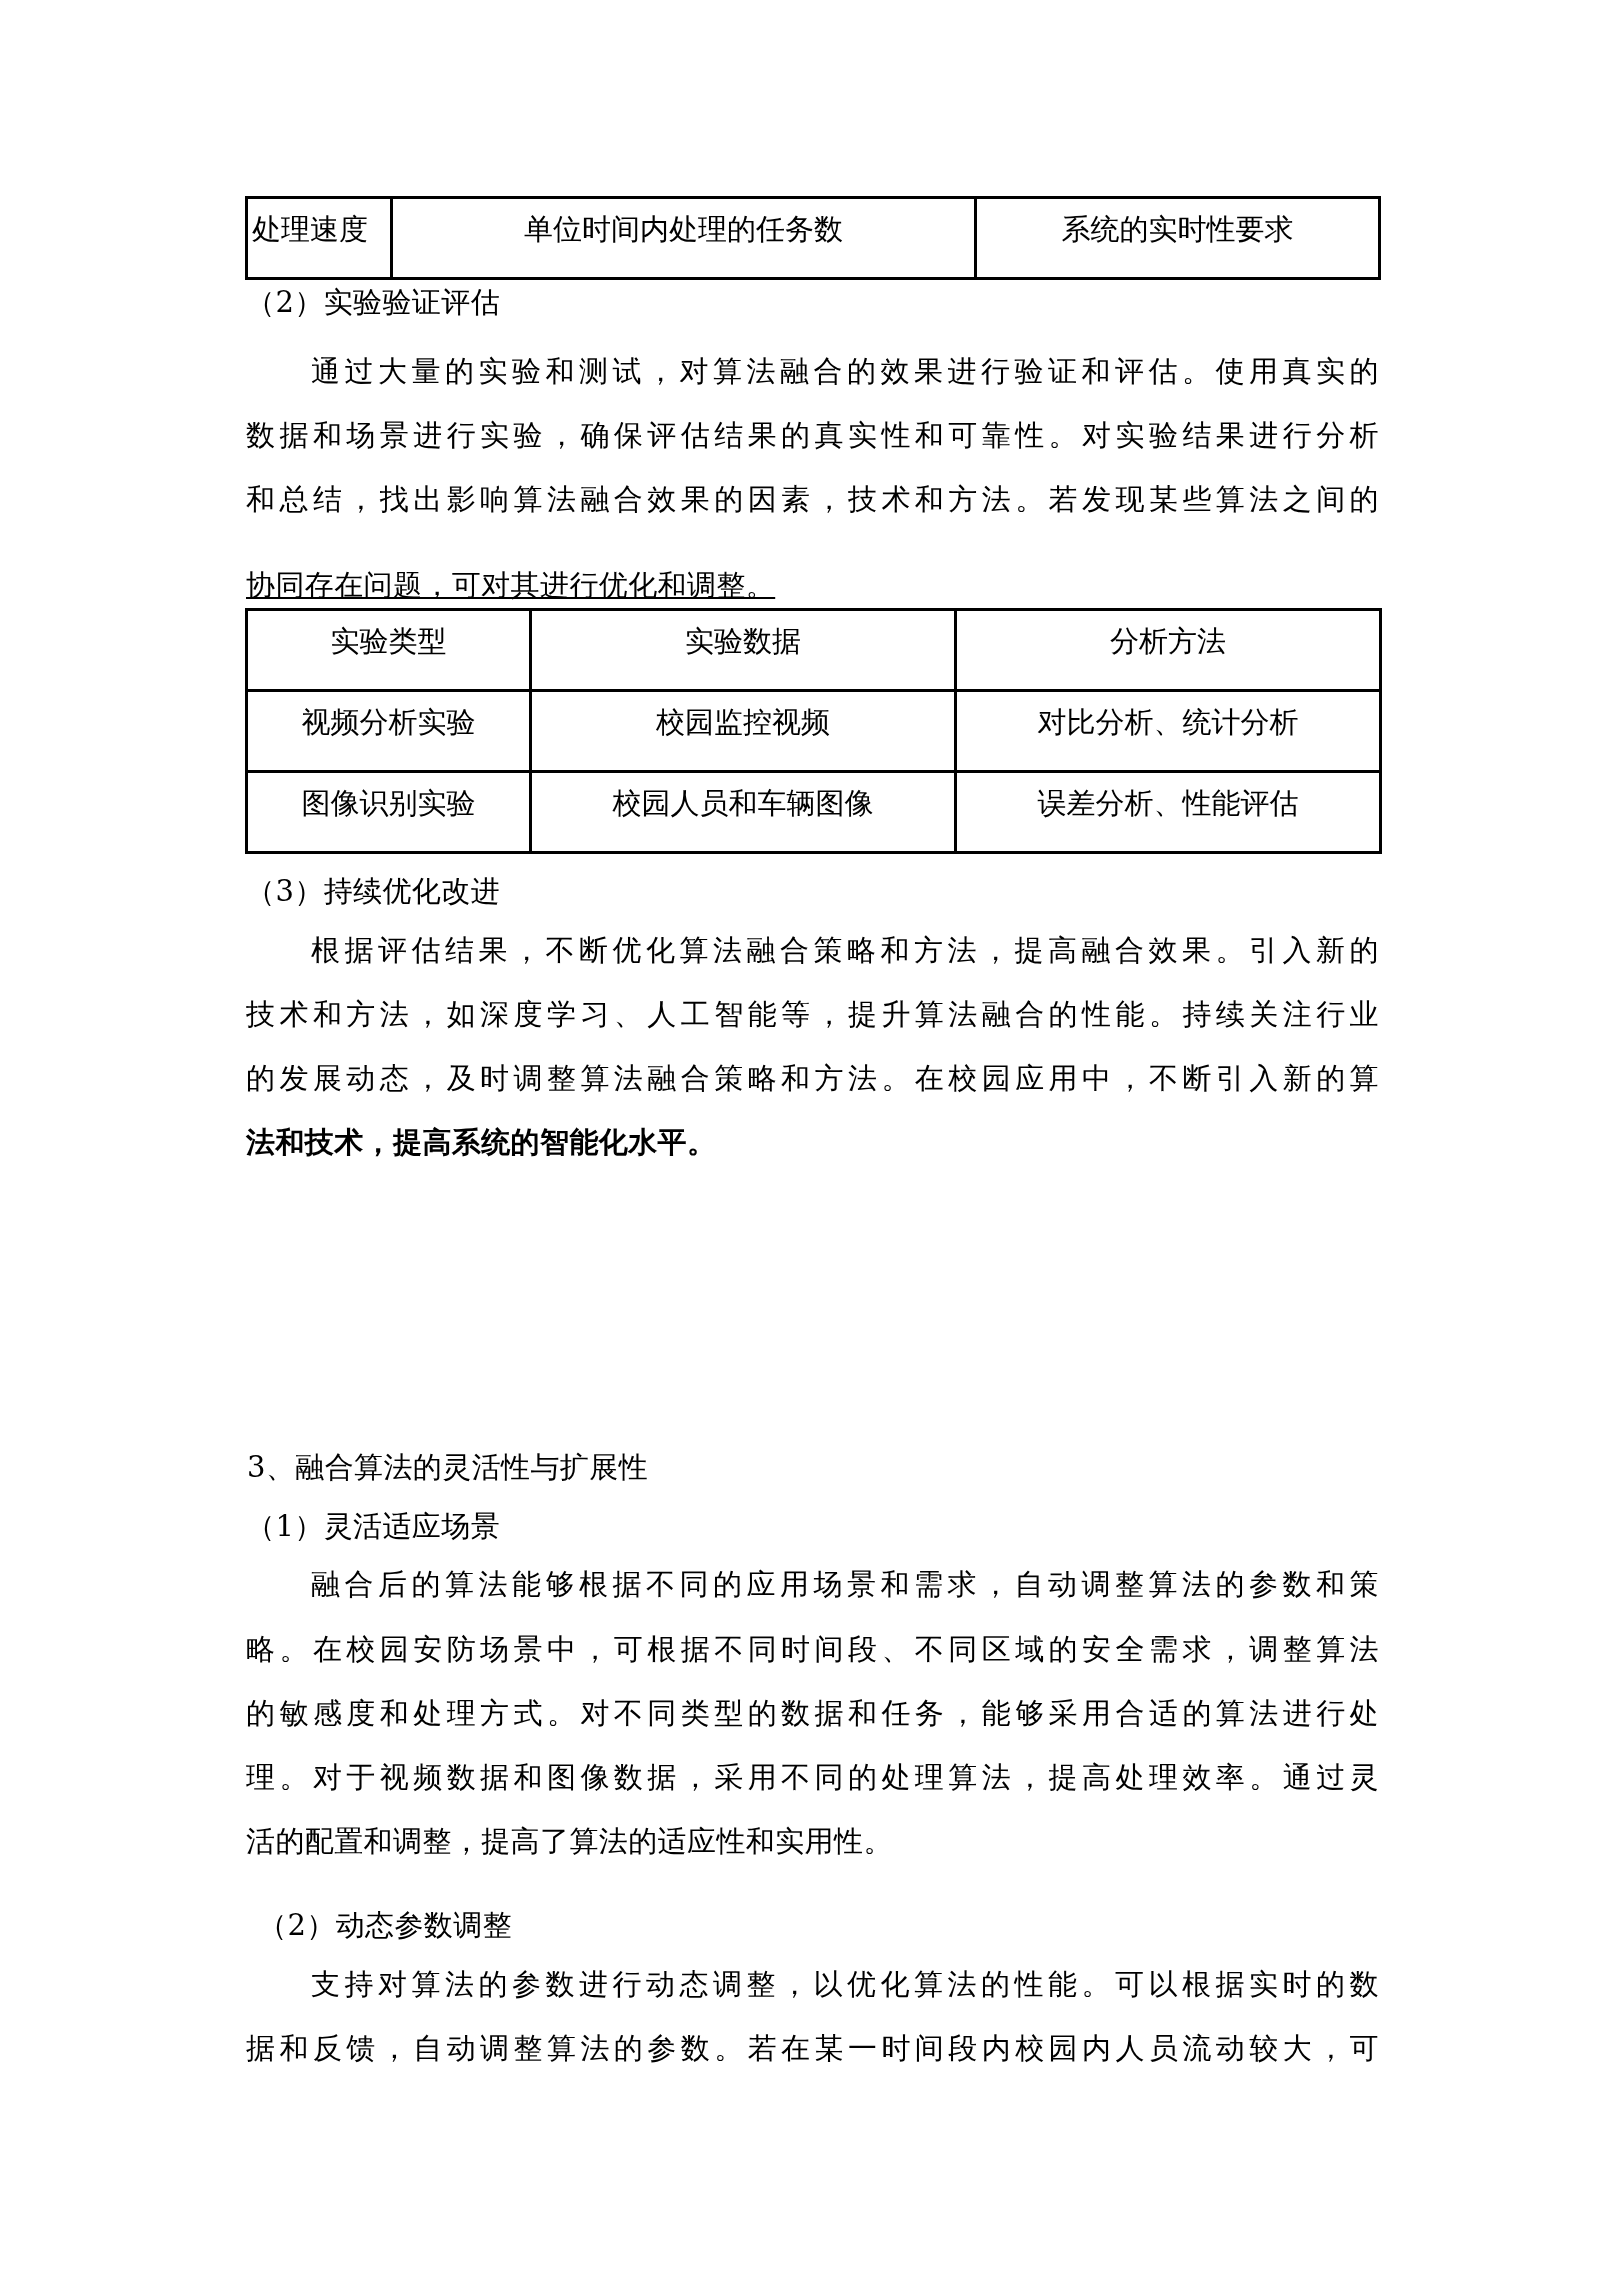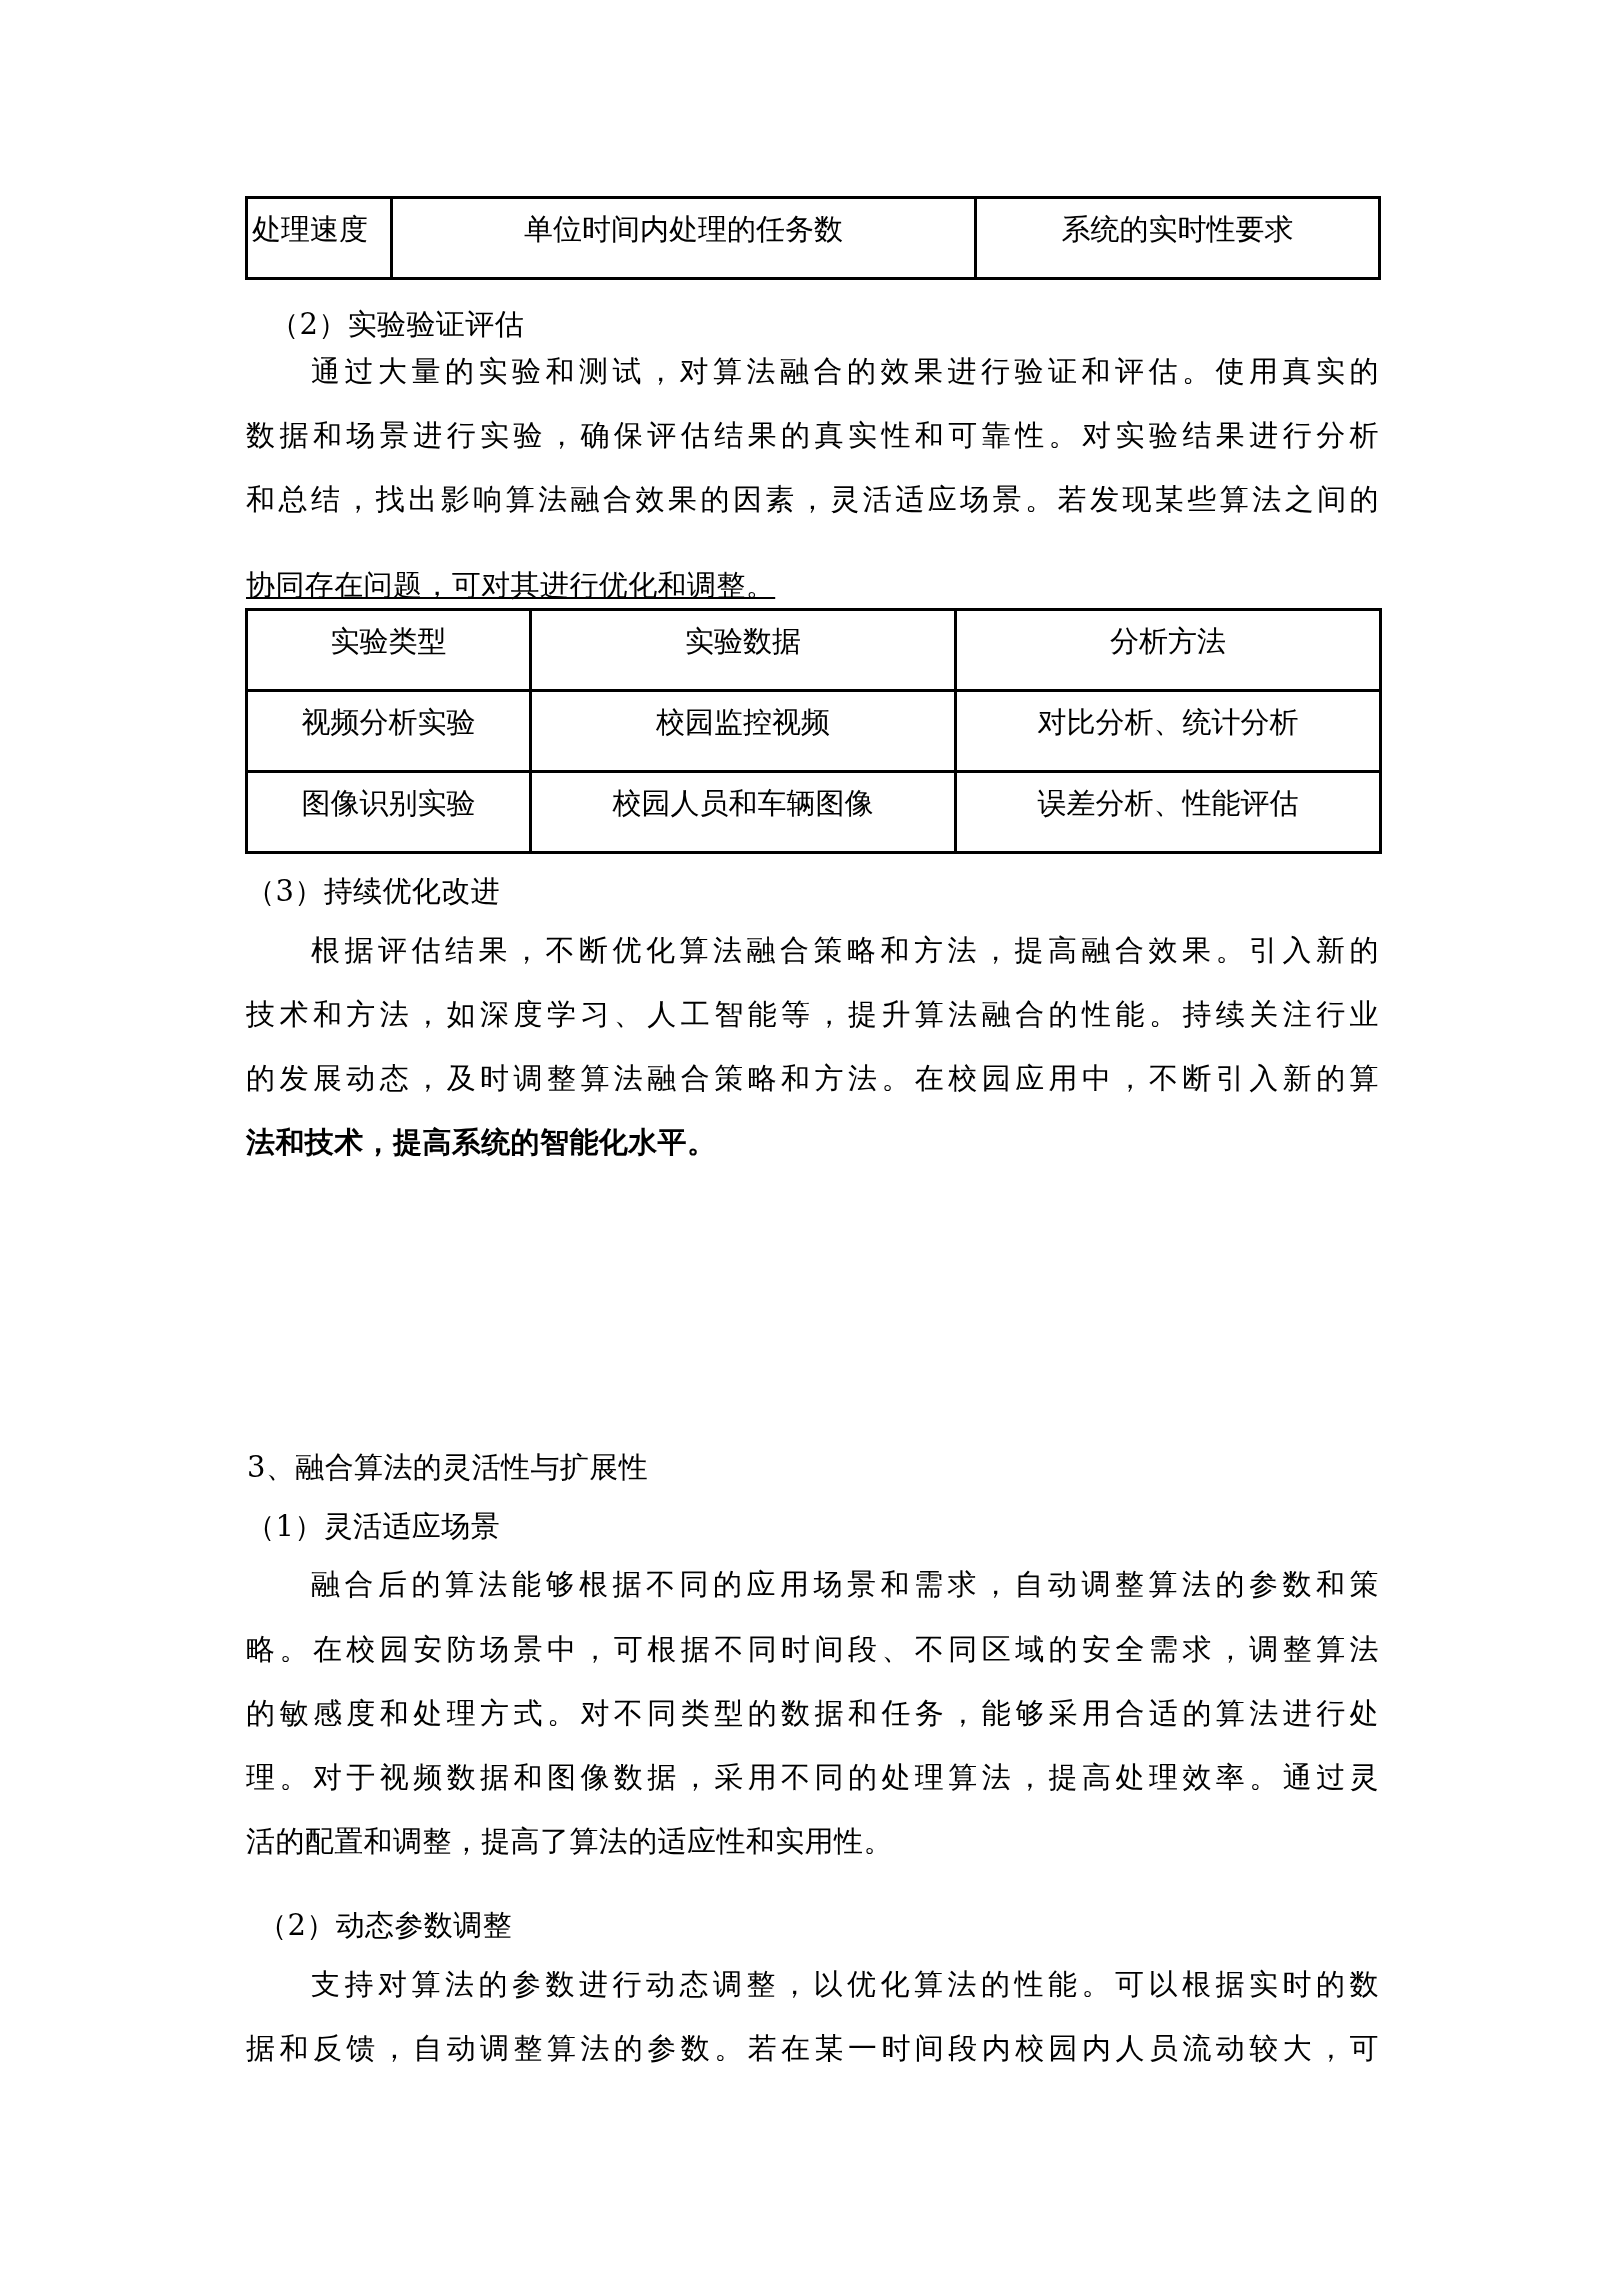--- a/index.html
+++ b/index.html
@@ -28,24 +28,24 @@
       </colgroup>
     <tbody>
         <tr>
       <td style="text-align:left;padding-left:3.9px;">处理速度</td>
       <td>单位时间内处理的任务数</td>
       <td>系统的实时性要求</td>
     </tr>
   </tbody>
     </table>
 
-  <div class="line" style="top:310px;margin-left:24px;">（2）实验验证评估</div>
+  <div class="line" style="top:288px;">（2）实验验证评估</div>
   <div class="line justify indent" style="top:357px;">通过大量的实验和测试，对算法融合的效果进行验证和评估。使用真实的</div>
   <div class="line justify" style="top:421px;">数据和场景进行实验，确保评估结果的真实性和可靠性。对实验结果进行分析</div>
-  <div class="line justify" style="top:485px;">和总结，找出影响算法融合效果的因素，灵活适应场景。若发现某些算法之间的</div>
+  <div class="line justify" style="top:485px;">和总结，找出影响算法融合效果的因素，技术和方法。若发现某些算法之间的</div>
   <div class="line" style="top:571px;text-decoration:underline;">协同存在问题，可对其进行优化和调整。</div>
 
   <table class="tbl" style="top:608px;">
     <colgroup>
         <col style="width:284px">
         <col style="width:425px">
         <col style="width:425px">
       </colgroup>
     <tbody>
         <tr>

